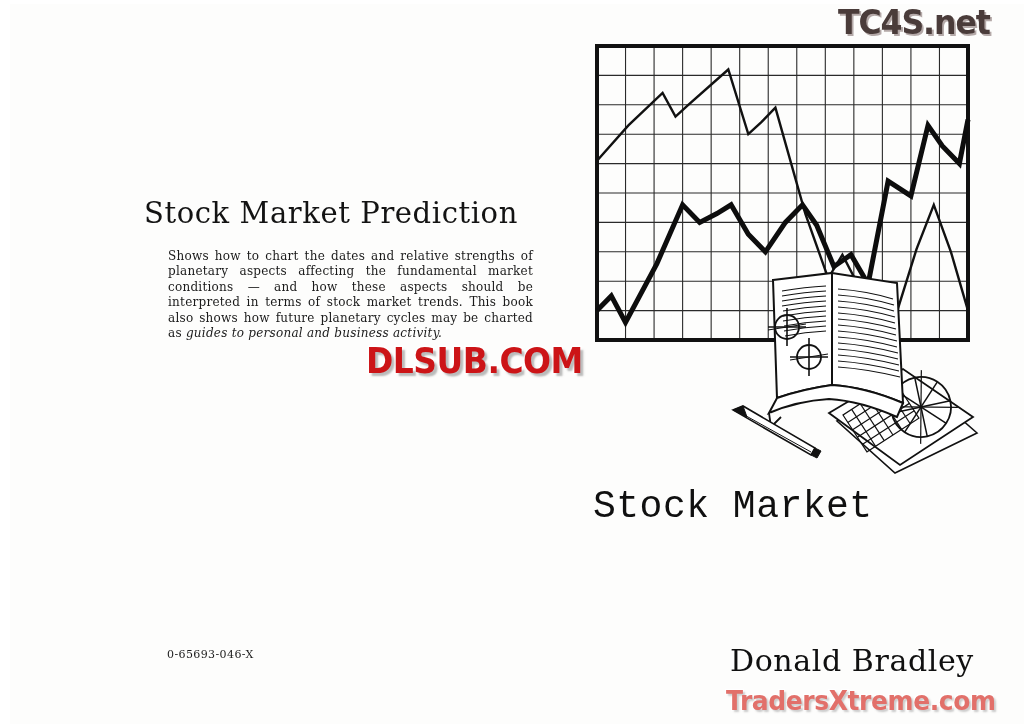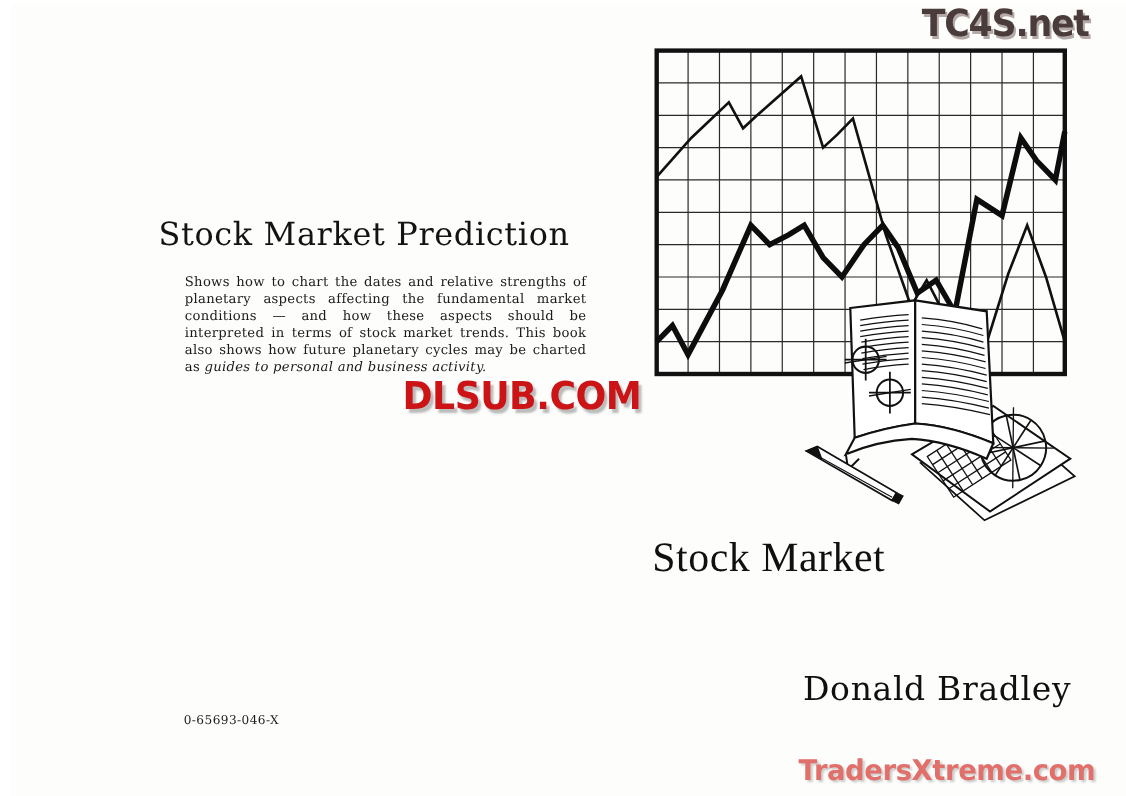--- a/index.html
+++ b/index.html
@@ -77,30 +77,30 @@
   .front-cover {
     position: absolute;
     left: 560px; top: 0;
     width: 464px; height: 724px;
   }
   .front-title {
     position: absolute;
     left: 33px;
     top: 483px;
     width: 400px;
-    font-family: Liberation Serif, serif;
+    font-family: Liberation Mono, monospace;
     font-size: 38px;
     line-height: 48px;
     color: #101010;
     letter-spacing: 0.5px;
   }
   .front-author {
     position: absolute;
     left: 170px;
-    top: 609px;
+    top: 643px;
     font-family: "DejaVu Serif", serif;
     font-size: 30px;
     letter-spacing: 0.6px;
     color: #101010;
     white-space: nowrap;
   }
 
   
   .chart-art {
     position: absolute;

